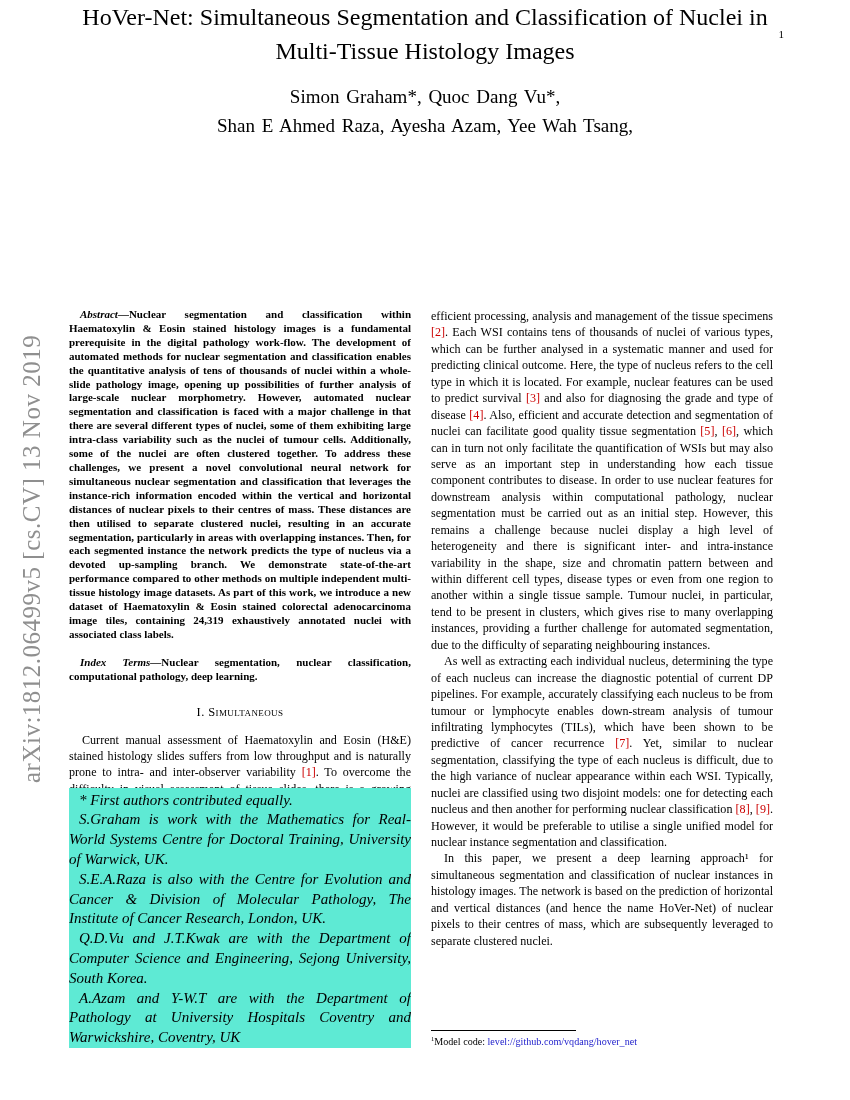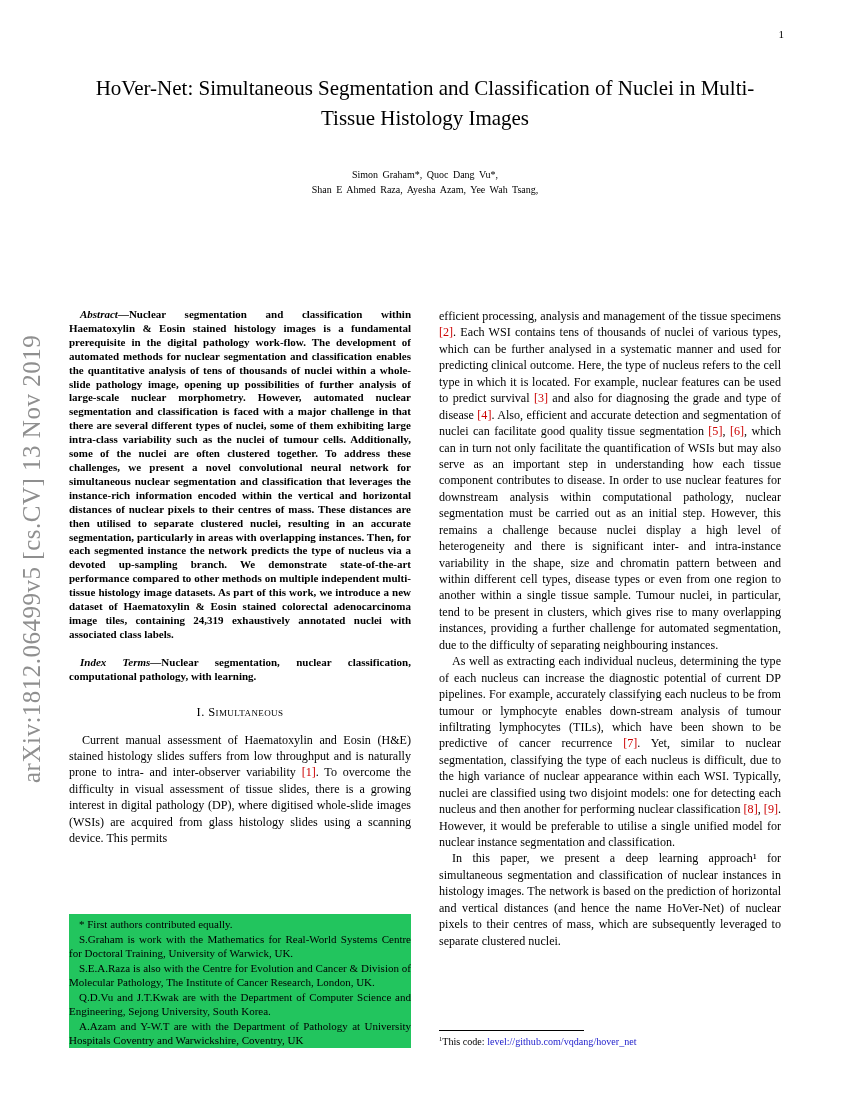--- a/index.html
+++ b/index.html
@@ -24,38 +24,37 @@
     display: flex; align-items: center; justify-content: center;
     writing-mode: vertical-rl;
     transform: rotate(180deg);
     font-size: 25px;
     color: #8f8f8f;
     letter-spacing: 0.5px;
     white-space: nowrap;
   }
   .title {
     margin: 0 auto;
-    padding-top: 74px;
     width: 700px;
     text-align: center;
-    font-size: 21px;
+    font-size: 24px;
     font-weight: 400;
     line-height: 1.42;
   }
   .authors {
-    margin-top: 33px;
+    margin-top: 15px;
     text-align: center;
-    font-size: 10px;
+    font-size: 19px;
     line-height: 1.5;
     word-spacing: 2px;
   }
   .columns {
     position: absolute;
     left: 69px; right: 69px; top: 308px; bottom: 52px;
-    display: flex; gap: 28px;
+    display: flex; gap: 20px;
   }
   .col {
     position: relative;
     width: 342px;
     overflow: hidden;
   }
   p { margin: 0; }
   .body-text {
     font-size: 12.1px;
     line-height: 1.36;
@@ -79,25 +78,26 @@
     margin: 21px 0 12px;
     text-align: center;
     font-size: 12.5px;
     font-weight: 400;
     font-variant: small-caps;
     letter-spacing: 0.4px;
   }
   .footnotes {
     position: absolute;
     left: 0; right: 0; bottom: 0;
-    background: #22c55e;
-    font-size: 11px;
+    background: #5eead4;
+    font-size: 15px;
     line-height: 1.32;
     text-align: justify;
     padding-top: 3px;
+    font-style: italic;
   }
   .footnotes p { text-indent: 10px; }
   .footnote-right {
     position: absolute;
     left: 0; right: 0; bottom: 0;
     background: #ffffff;
     font-size: 10.1px;
     line-height: 1.32;
     padding-top: 4px;
   }
@@ -124,21 +124,21 @@
   <div class="authors">
     <div class="author-line">Simon Graham*, Quoc Dang Vu*,</div>
     <div class="author-line">Shan E Ahmed Raza, Ayesha Azam, Yee Wah Tsang,</div>
   </div>
 
   <div class="columns">
 
     <div class="col">
       <p class="abstract"><span class="lead-label">Abstract—</span><span>Nuclear segmentation and classification within Haematoxylin &amp; Eosin stained histology images is a fundamental prerequisite in the digital pathology work-flow. The development of automated methods for nuclear segmentation and classification enables the quantitative analysis of tens of thousands of nuclei within a whole-slide pathology image, opening up possibilities of further analysis of large-scale nuclear morphometry. However, automated nuclear segmentation and classification is faced with a major challenge in that there are several different types of nuclei, some of them exhibiting large intra-class variability such as the nuclei of tumour cells. Additionally, some of the nuclei are often clustered together. To address these challenges, we present a novel convolutional neural network for simultaneous nuclear segmentation and classification that leverages the instance-rich information encoded within the vertical and horizontal distances of nuclear pixels to their centres of mass. These distances are then utilised to separate clustered nuclei, resulting in an accurate segmentation, particularly in areas with overlapping instances. Then, for each segmented instance the network predicts the type of nucleus via a devoted up-sampling branch. We demonstrate state-of-the-art performance compared to other methods on multiple independent multi-tissue histology image datasets. As part of this work, we introduce a new dataset of Haematoxylin &amp; Eosin stained colorectal adenocarcinoma image tiles, containing 24,319 exhaustively annotated nuclei with associated class labels.</span></p>
 
-      <p class="index-terms"><span class="lead-label">Index Terms—</span><span>Nuclear segmentation, nuclear classification, computational pathology, with learning.</span></p>
+      <p class="index-terms"><span class="lead-label">Index Terms—</span><span>Nuclear segmentation, nuclear classification, computational pathology, deep learning.</span></p>
 
       <h2 class="section-heading">I. Simultaneous</h2>
 
       <p class="body-text indent">Current manual assessment of Haematoxylin and Eosin (H&amp;E) stained histology slides suffers from low throughput and is naturally prone to intra- and inter-observer variability <span class="cite">[1]</span>. To overcome the difficulty in visual assessment of tissue slides, there is a growing interest in digital pathology (DP), where digitised whole-slide images (WSIs) are acquired from glass histology slides using a scanning device. This permits</p>
 
       <div class="footnotes">
         <p>* First authors contributed equally.</p>
         <p>S.Graham is work with the Mathematics for Real-World Systems Centre for Doctoral Training, University of Warwick, UK.</p>
         <p>S.E.A.Raza is also with the Centre for Evolution and Cancer &amp; Division of Molecular Pathology, The Institute of Cancer Research, London, UK.</p>
         <p>Q.D.Vu and J.T.Kwak are with the Department of Computer Science and Engineering, Sejong University, South Korea.</p>
@@ -146,18 +146,18 @@
       </div>
     </div>
 
     <div class="col">
       <p class="body-text">efficient processing, analysis and management of the tissue specimens <span class="cite">[2]</span>. Each WSI contains tens of thousands of nuclei of various types, which can be further analysed in a systematic manner and used for predicting clinical outcome. Here, the type of nucleus refers to the cell type in which it is located. For example, nuclear features can be used to predict survival <span class="cite">[3]</span> and also for diagnosing the grade and type of disease <span class="cite">[4]</span>. Also, efficient and accurate detection and segmentation of nuclei can facilitate good quality tissue segmentation <span class="cite">[5]</span>, <span class="cite">[6]</span>, which can in turn not only facilitate the quantification of WSIs but may also serve as an important step in understanding how each tissue component contributes to disease. In order to use nuclear features for downstream analysis within computational pathology, nuclear segmentation must be carried out as an initial step. However, this remains a challenge because nuclei display a high level of heterogeneity and there is significant inter- and intra-instance variability in the shape, size and chromatin pattern between and within different cell types, disease types or even from one region to another within a single tissue sample. Tumour nuclei, in particular, tend to be present in clusters, which gives rise to many overlapping instances, providing a further challenge for automated segmentation, due to the difficulty of separating neighbouring instances.</p>
       <p class="body-text indent">As well as extracting each individual nucleus, determining the type of each nucleus can increase the diagnostic potential of current DP pipelines. For example, accurately classifying each nucleus to be from tumour or lymphocyte enables down-stream analysis of tumour infiltrating lymphocytes (TILs), which have been shown to be predictive of cancer recurrence <span class="cite">[7]</span>. Yet, similar to nuclear segmentation, classifying the type of each nucleus is difficult, due to the high variance of nuclear appearance within each WSI. Typically, nuclei are classified using two disjoint models: one for detecting each nucleus and then another for performing nuclear classification <span class="cite">[8]</span>, <span class="cite">[9]</span>. However, it would be preferable to utilise a single unified model for nuclear instance segmentation and classification.</p>
       <p class="body-text indent">In this paper, we present a deep learning approach¹ for simultaneous segmentation and classification of nuclear instances in histology images. The network is based on the prediction of horizontal and vertical distances (and hence the name HoVer-Net) of nuclear pixels to their centres of mass, which are subsequently leveraged to separate clustered nuclei.</p>
 
       <div class="footnote-right">
         <div class="footnote-rule"></div>
-        <p><sup>1</sup><span>This code: </span><a class="link">level://github.com/vqdang/hover_net</a></p>
+        <p><sup>1</sup><span>Model code: </span><a class="link">level://github.com/vqdang/hover_net</a></p>
       </div>
     </div>
 
   </div>
 </div>
 
 </body></html>

